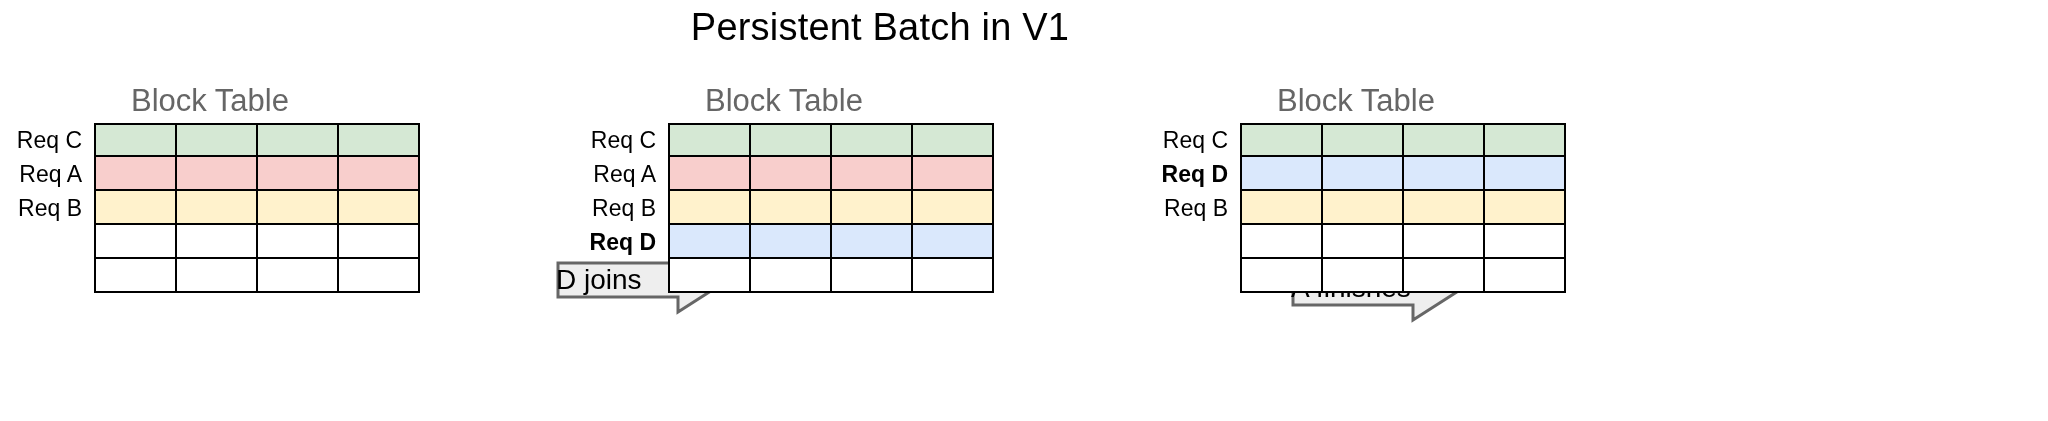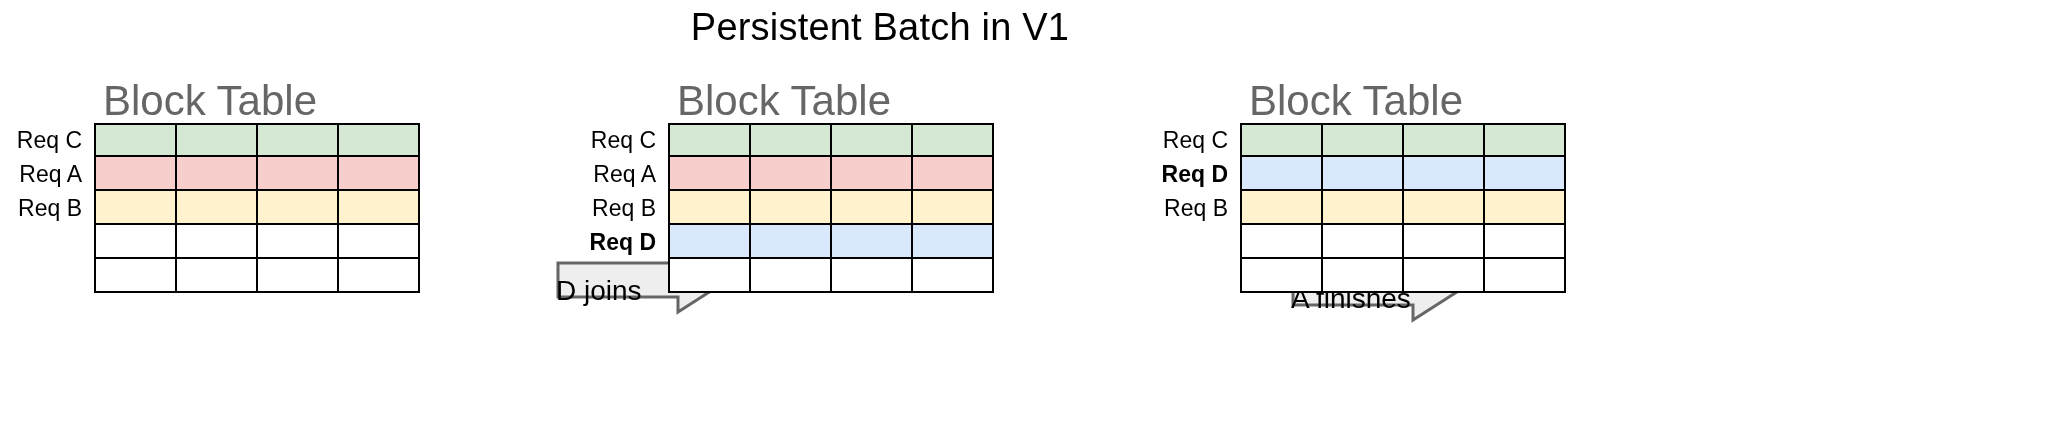--- a/index.html
+++ b/index.html
@@ -25,21 +25,21 @@
     color: #000000;
     letter-spacing: 0.2px;
     white-space: nowrap;
   }
 
   .panel {
     position: absolute;
     top: 80px;
   }
   .panel-title {
-    font-size: 42px;
+    font-size: 31px;
     color: #666666;
     text-align: center;
     white-space: nowrap;
     height: 42px;
     line-height: 42px;
   }
 
   .grid-wrap {
     position: relative;
     margin-top: 1px;
@@ -77,21 +77,21 @@
 
   
   .arrow {
     position: absolute;
     height: 70px;
   }
   .arrow svg { display: block; overflow: visible; }
   .arrow-label {
     position: absolute;
     left: 0;
-    top: 11px;
+    top: 0;
     width: 100%;
     height: 100%;
     display: flex;
     align-items: center;
     justify-content: flex-start;
     box-sizing: border-box;
     font-size: 28px;
     color: #000;
     white-space: nowrap;
     pointer-events: none;

